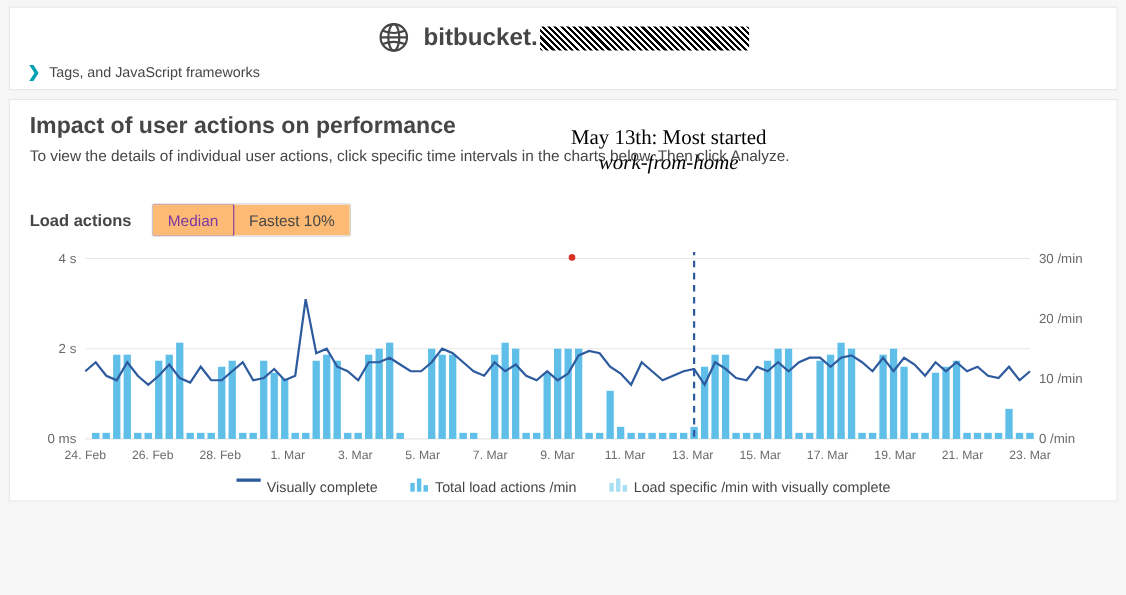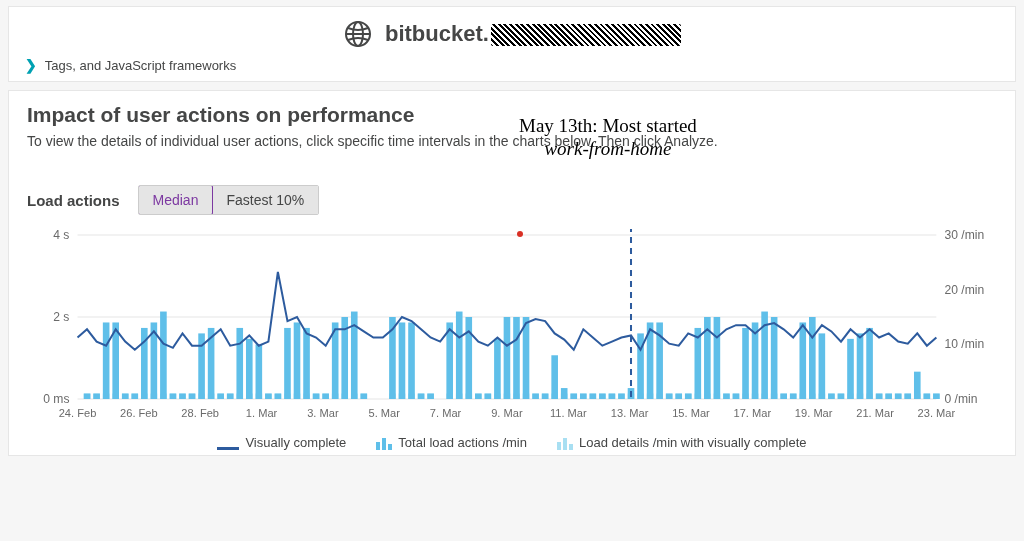--- a/index.html
+++ b/index.html
@@ -84,21 +84,21 @@
     color: #454646;
   }
   .seg {
     display: inline-flex;
     border: 1px solid #ccc;
     border-radius: 2px;
     overflow: hidden;
     font-size: 14px;
   }
   .seg button {
-    background: #e5e5e5;
+    background: #fdba74;
     border: none;
     border-right: 1px solid #ccc;
     padding: 6px 14px;
     font: inherit;
     color: #454646;
     cursor: pointer;
   }
   .seg button:last-child { border-right: none; }
   .seg button.active {
     border: 1px solid #7c38a1;
@@ -116,21 +116,21 @@
   }
   .chart-svg { width: 100%; height: 200px; display:block; }
   .legend {
     display: flex;
     justify-content: center;
     gap: 30px;
     font-size: 13px;
     color: #454646;
     margin-top: 6px;
   }
-  .legend-item { display:flex; align-items:flex-end; gap:6px; }
+  .legend-item { display:flex; align-items:flex-start; gap:6px; }
   .lg-line { width: 22px; height: 0; border-top: 3px solid #2d5b9e; }
   .lg-bars { display:flex; gap:2px; align-items:flex-end; }
   .lg-bars span { width:4px; background:#5fbfe9; display:inline-block; }
   .lg-bars.solid span { background:#5fbfe9; }
   .lg-bars.light span { background:#a8dff2; }
   .annotation {
     position: absolute;
     top: 24px;
     left: 510px;
     font-family: Georgia, 'Times New Roman', serif;
@@ -408,19 +408,19 @@
               <span style="height:6px"></span>
           </span>
           <span>Total load actions /min</span>
         </div>
         <div class="legend-item">
           <span class="lg-bars light">
             <span style="height:8px"></span>
               <span style="height:12px"></span>
               <span style="height:6px"></span>
           </span>
-          <span>Load details /min with visually complete</span>
+          <span>Load specific /min with visually complete</span>
         </div>
       </div>
     </div>
   </div>
 
 </div>
 
 </body></html>

